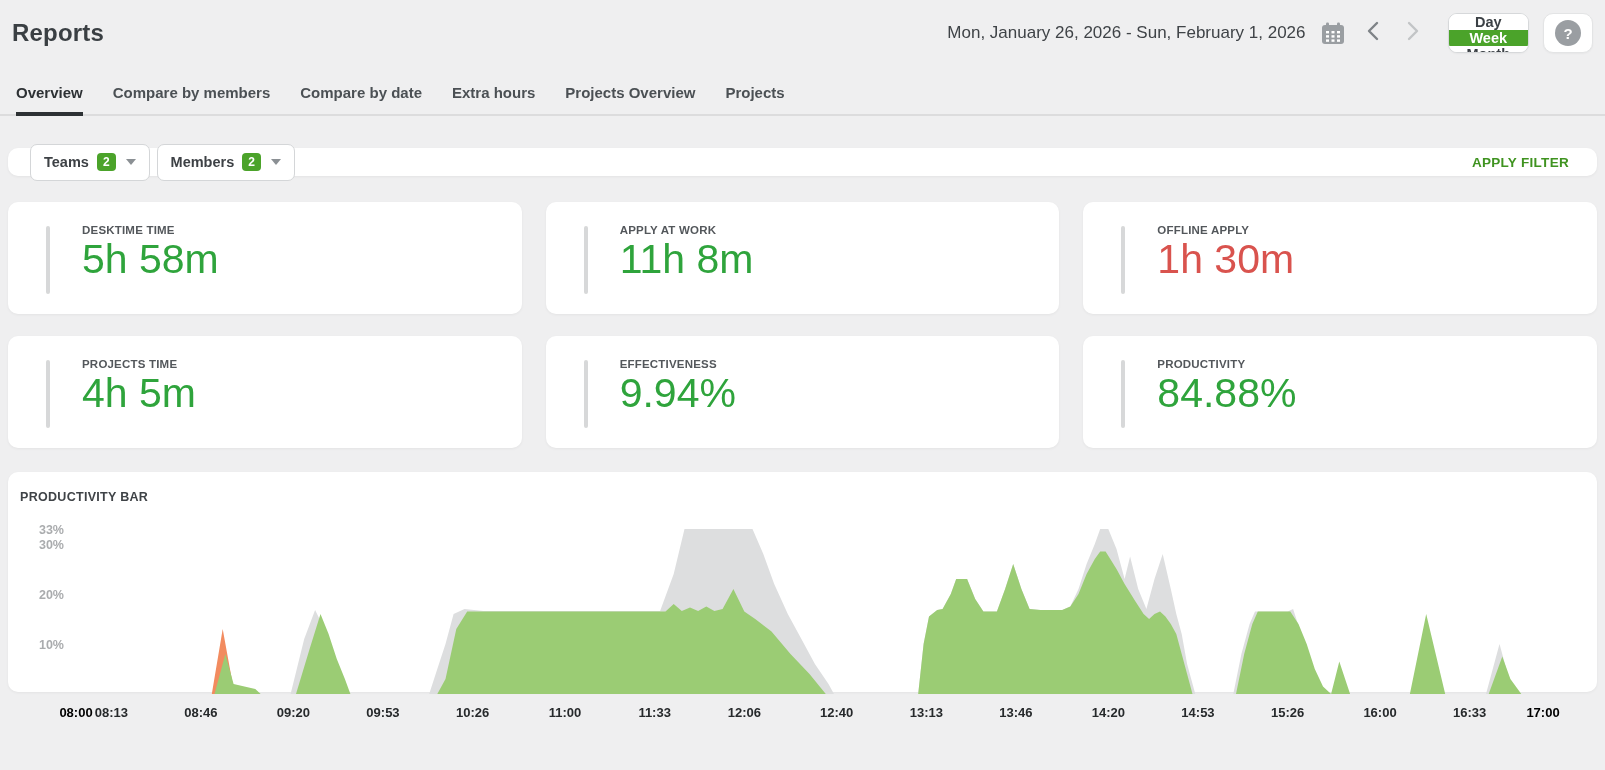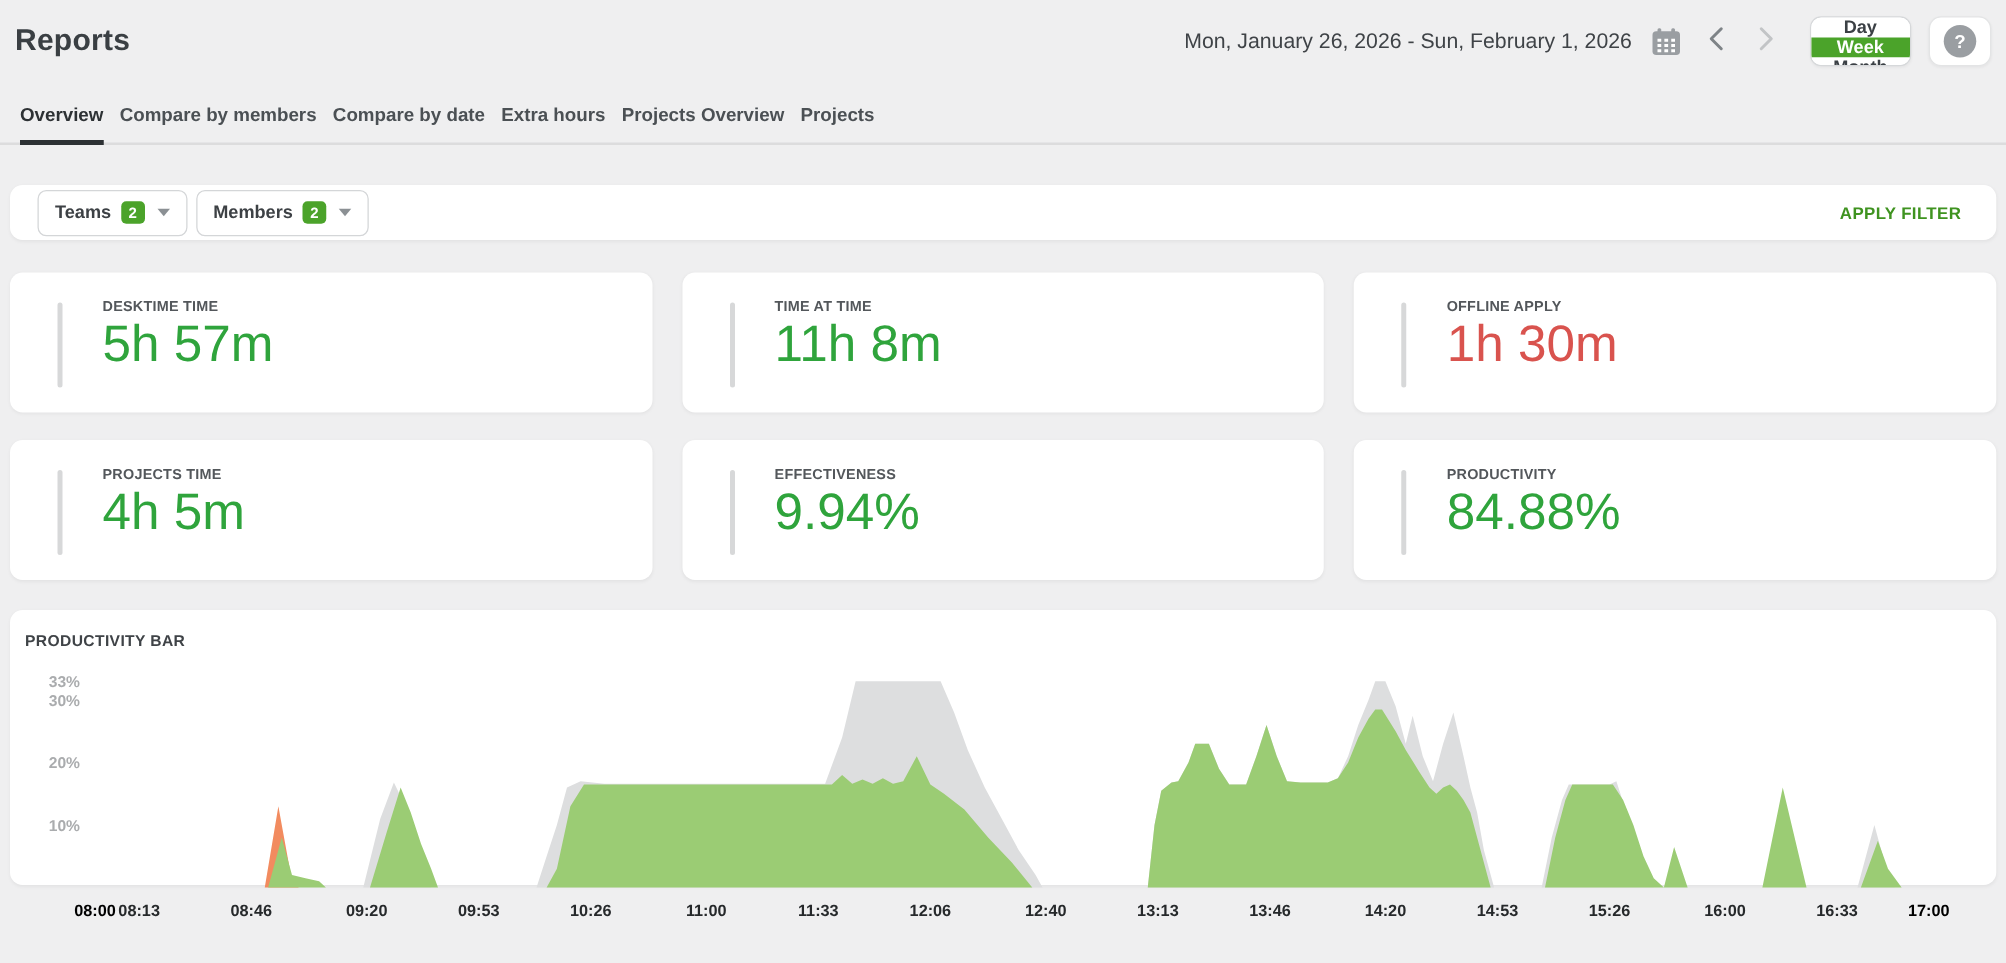--- a/index.html
+++ b/index.html
@@ -17,25 +17,25 @@
   .cal-btn { width:26px; height:26px; border:none; background:transparent; cursor:pointer; display:flex; align-items:center; justify-content:center; }
   .chev-btn { width:26px; height:30px; background:transparent; border:none; font-size:24px; line-height:1; cursor:pointer; padding:0 2px; }
   .chev-prev { color:#7e8387; }
   .chev-next { color:#c2c4c6; }
   .segmented { display:flex; border:1px solid #d6d8da; border-radius:9px; overflow:hidden; background:#fff; height:40px; margin-left:8px; box-shadow:0 1px 2px rgba(0,0,0,.04);flex-direction:column; }
   .segmented button { border:none; background:#fff; padding:0 18px; font-size:14.5px; font-weight:700; color:#3b4045; cursor:pointer; font-family:inherit; }
   .segmented button.active { background:#4ba32a; color:#fff; }
   .help-btn { width:50px; height:40px; background:#fff; border:1px solid #e3e4e5; border-radius:10px; display:flex; align-items:center; justify-content:center; cursor:pointer; box-shadow:0 1px 2px rgba(0,0,0,.04); }
   .help-circle { width:26px; height:26px; border-radius:50%; background:#9a9ea2; color:#fff; font-size:15px; font-weight:700; display:flex; align-items:center; justify-content:center; }
   
-  .tabs { display:flex; gap:13px; padding-left:16px; margin-top:22px; border-bottom:2px solid #dcdcdd; }
+  .tabs { display:flex; gap:30px; padding-left:16px; margin-top:22px; border-bottom:2px solid #dcdcdd; }
   .tab { font-size:15px; font-weight:600; color:#4b5054; padding:10px 0 11px; cursor:pointer; border-bottom:4px solid transparent; margin-bottom:-2px; }
   .tab.active { color:#2d3134; font-weight:700; border-bottom-color:#2d3134; }
   
-  .filterbar { margin:32px 8px 0; background:#fff; border-radius:10px; height:44px; display:flex; align-items:center; padding:0 28px 0 22px; box-shadow:0 1px 3px rgba(0,0,0,.05); }
+  .filterbar { margin:32px 8px 0; background:#fff; border-radius:10px; height:28px; display:flex; align-items:center; padding:0 28px 0 22px; box-shadow:0 1px 3px rgba(0,0,0,.05); }
   .dd-btn { display:flex; align-items:center; gap:8px; background:#fff; border:1px solid #d4d6d8; border-radius:7px; height:37px; padding:0 13px; font-size:14.5px; font-weight:600; color:#3d4145; cursor:pointer; margin-right:7px; font-family:inherit; }
   .count-badge { background:#4ba32a; color:#fff; font-size:12px; font-weight:700; padding:2px 6px; border-radius:4px; }
   .caret { width:0; height:0; border-left:5px solid transparent; border-right:5px solid transparent; border-top:6px solid #8b9094; margin-left:2px; }
   .apply-link { margin-left:auto; color:#3f9320; font-weight:700; font-size:13.5px; letter-spacing:.3px; cursor:pointer; background:none; border:none; font-family:inherit; }
   
   .cards { display:grid; grid-template-columns:repeat(3,1fr); gap:22px 24px; margin:26px 8px 0; }
   .card { background:#fff; border-radius:10px; height:112px; position:relative; box-shadow:0 1px 3px rgba(0,0,0,.05); }
   .card .accent { position:absolute; left:38px; top:24px; bottom:20px; width:4px; background:#d7d8d9; border-radius:2px; }
   .card .content { padding:22px 0 0 74px; }
   .card .label { font-size:11.5px; font-weight:700; color:#53575b; letter-spacing:.2px; }
@@ -115,27 +115,27 @@
     <span class="caret"></span>
   </button>
   <button class="apply-link">APPLY FILTER</button>
 </div>
 
 <div class="cards">
   <div class="card">
     <div class="accent"></div>
     <div class="content">
       <div class="label">DESKTIME TIME</div>
-      <div class="value green">5h 57m</div>
+      <div class="value green">5h 58m</div>
     </div>
   </div>
   <div class="card">
     <div class="accent"></div>
     <div class="content">
-      <div class="label">TIME AT TIME</div>
+      <div class="label">APPLY AT WORK</div>
       <div class="value green">11h 8m</div>
     </div>
   </div>
   <div class="card">
     <div class="accent"></div>
     <div class="content">
       <div class="label">OFFLINE APPLY</div>
       <div class="value red">1h 30m</div>
     </div>
   </div>

